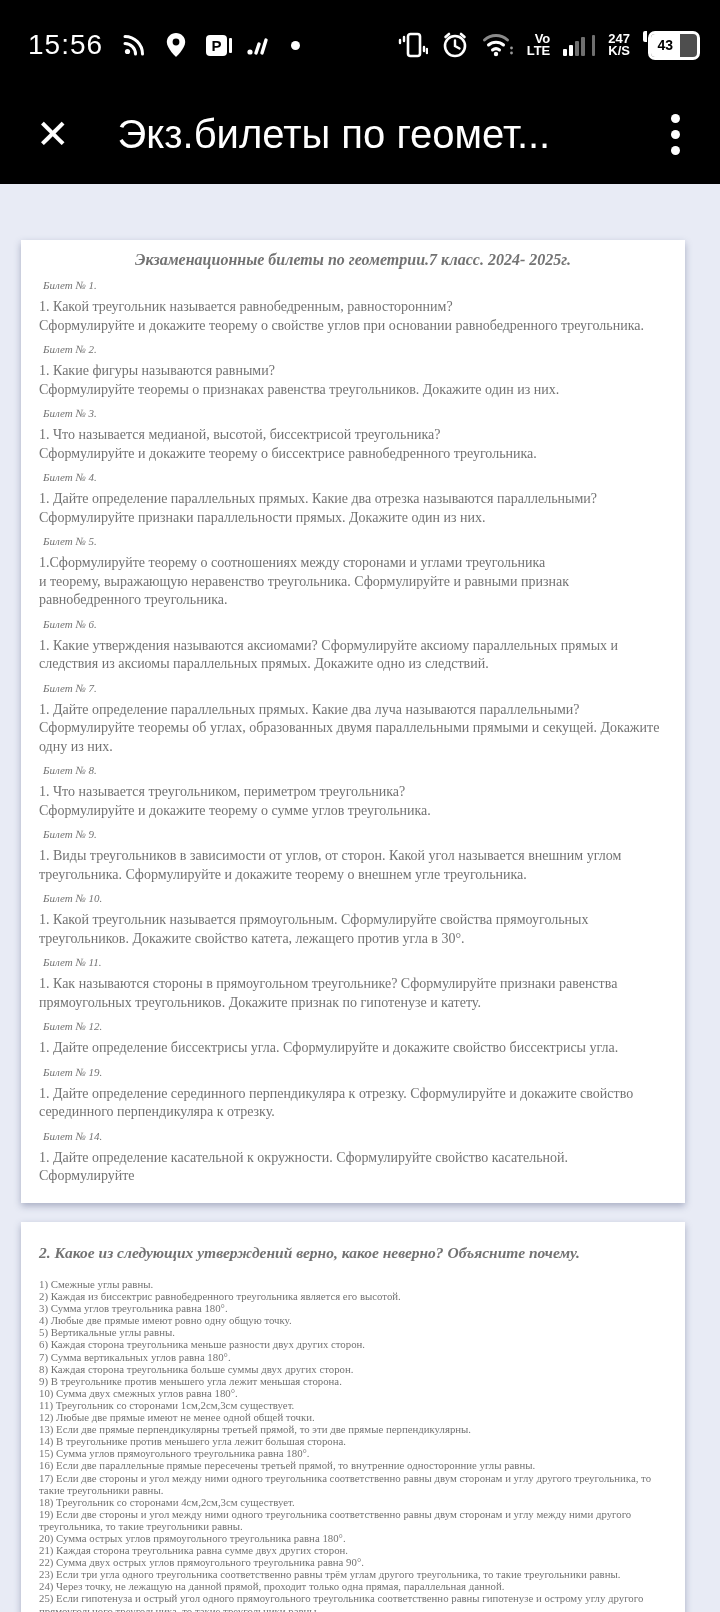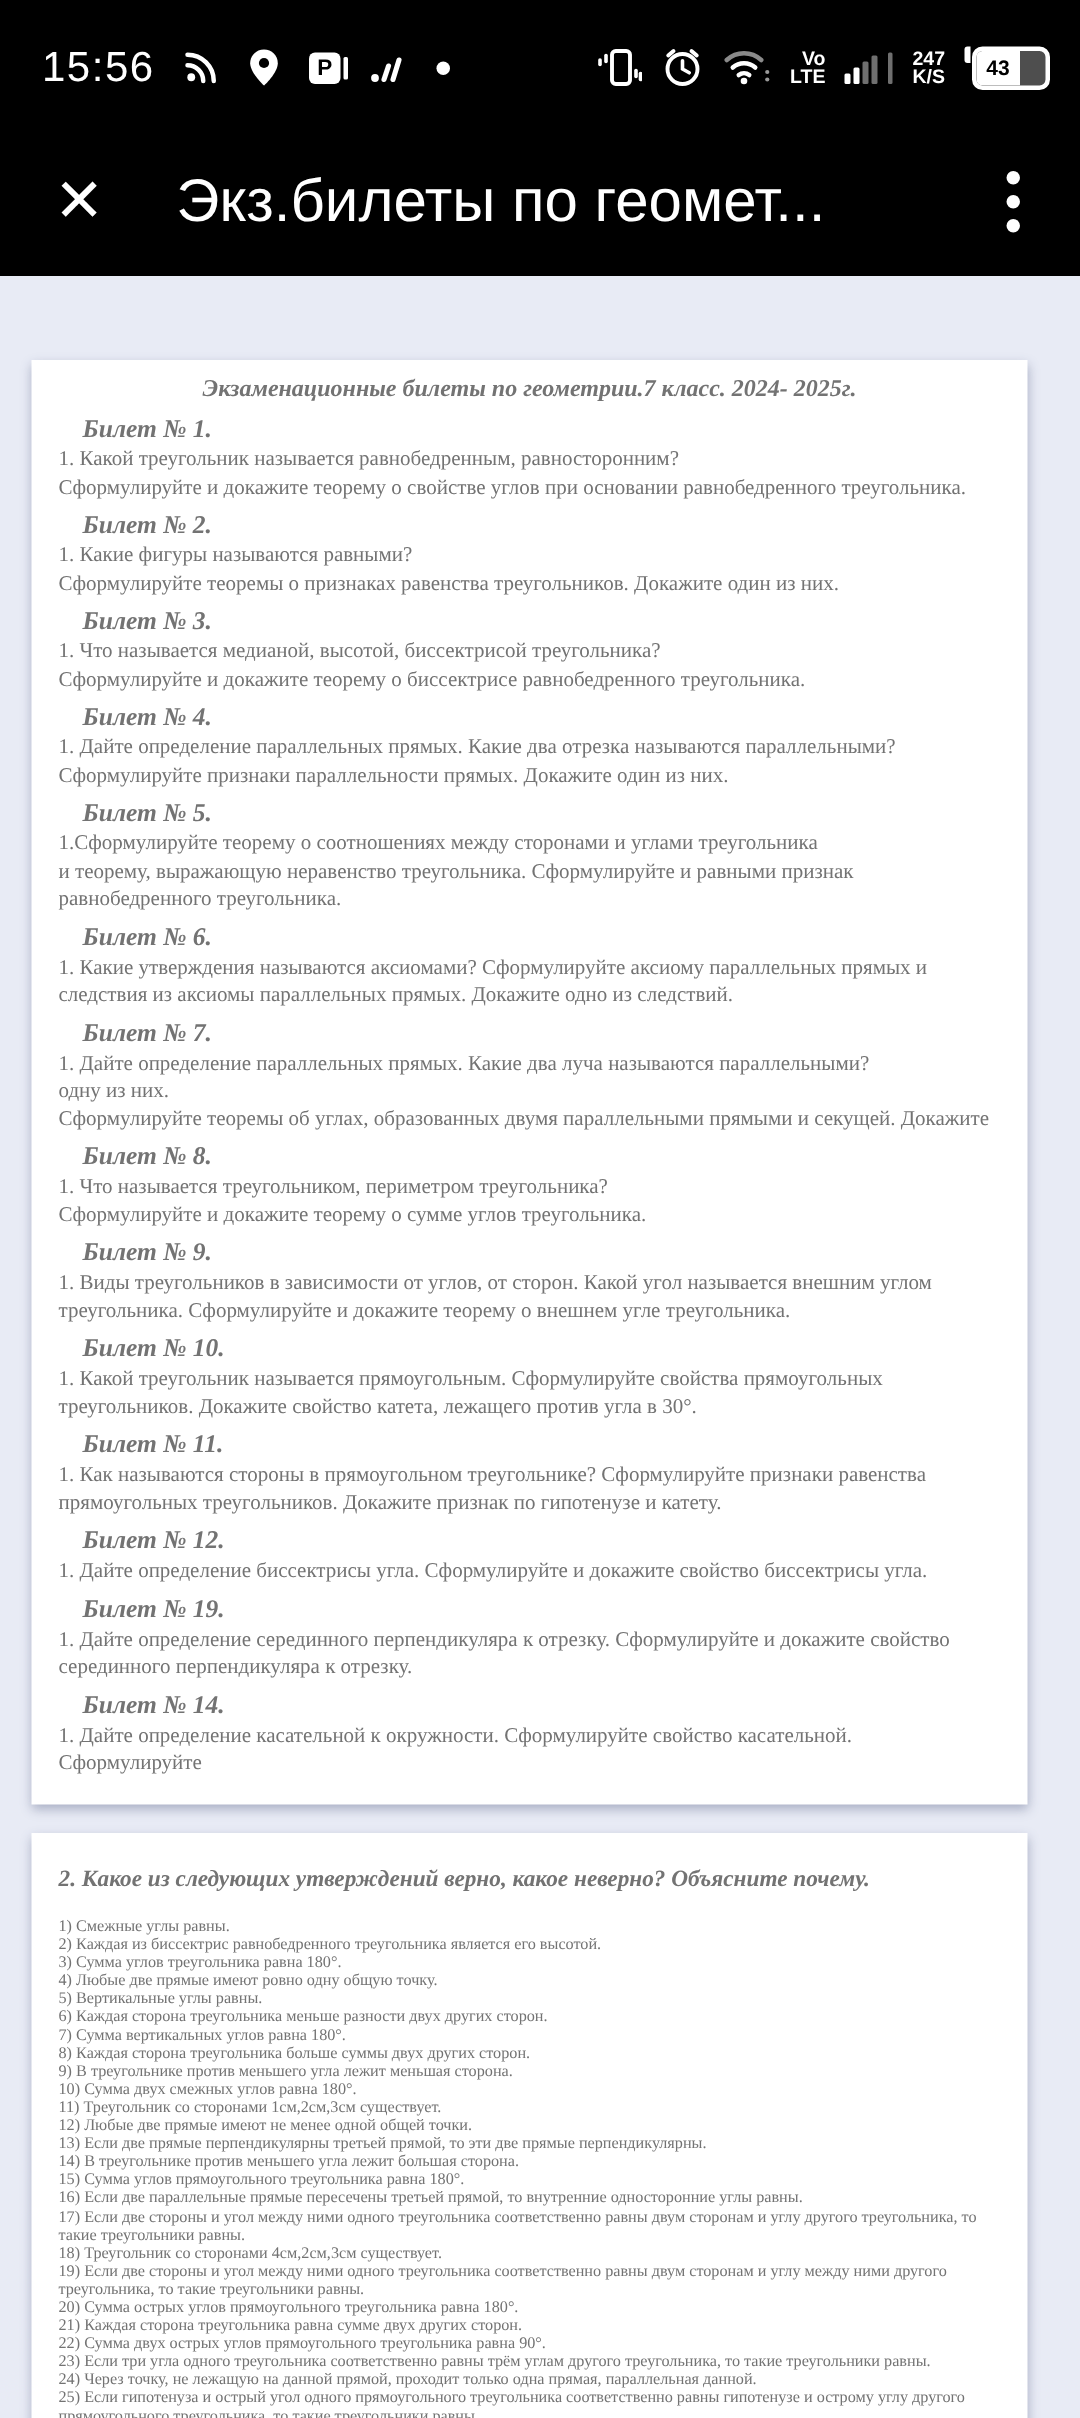--- a/index.html
+++ b/index.html
@@ -50,21 +50,21 @@
   .viewer{position:absolute;top:184px;left:0;width:720px;height:1428px;background:#e8ebf5;}
   .page{
     position:absolute;left:21px;width:664px;background:#fff;box-sizing:border-box;
     box-shadow:0 3px 7px rgba(70,80,120,0.40);
     font-family:"Liberation Serif","DejaVu Serif",serif;color:#737373;
   }
   .page1{top:56px;height:963px;padding:10px 18px;overflow:hidden;}
   .page2{top:1038px;height:420px;padding:22px 18px;overflow:hidden;}
   .doc-title{text-align:center;font-weight:bold;font-style:italic;font-size:16px;line-height:20px;margin-bottom:6px;}
   .ticket{margin:0;}
-  .tlabel{font-weight:bold;font-style:italic;font-size:17px;line-height:19px;margin:5px 0 3px 16px;}
+  .tlabel{font-weight:normal;font-style:italic;font-size:11px;line-height:19px;margin:5px 0 3px 4px;}
   .tline{font-size:14px;line-height:18.5px;}
   .p2-heading{font-weight:bold;font-style:italic;font-size:15.5px;line-height:18px;margin-bottom:16px;}
   .stmt{font-size:10.8px;line-height:12.1px;}
 </style>
 </head>
 <body>
 
 <div class="statusbar">
   <div class="sb-left">
     <span class="sb-time">15:56</span>
@@ -208,22 +208,22 @@
           <div>
             <div class="tline">1.  Какие утверждения называются аксиомами? Сформулируйте аксиому параллельных прямых и</div>
             <div class="tline">следствия из аксиомы параллельных прямых. Докажите одно из следствий.</div>
           </div>
         </div>
 
         <div class="ticket">
           <div class="tlabel">Билет № 7.</div>
           <div>
             <div class="tline">1. Дайте определение параллельных прямых. Какие два луча  называются параллельными?</div>
+            <div class="tline">Сформулируйте теоремы об углах, образованных двумя параллельными прямыми и секущей. Докажите</div>
             <div class="tline">одну  из них.</div>
-            <div class="tline">Сформулируйте теоремы об углах, образованных двумя параллельными прямыми и секущей. Докажите</div>
           </div>
         </div>
 
         <div class="ticket">
           <div class="tlabel">Билет № 8.</div>
           <div>
             <div class="tline">1. Что называется треугольником, периметром треугольника?</div>
             <div class="tline">Сформулируйте и докажите  теорему о сумме углов треугольника.</div>
           </div>
         </div>

